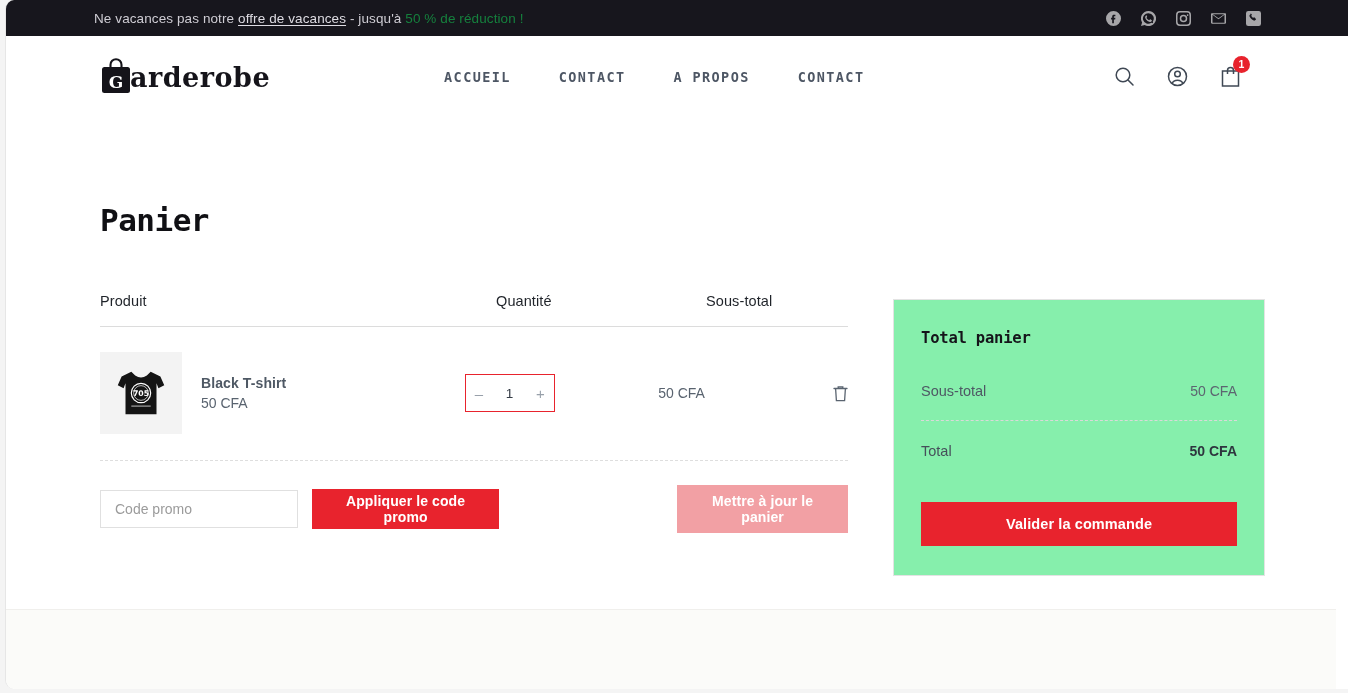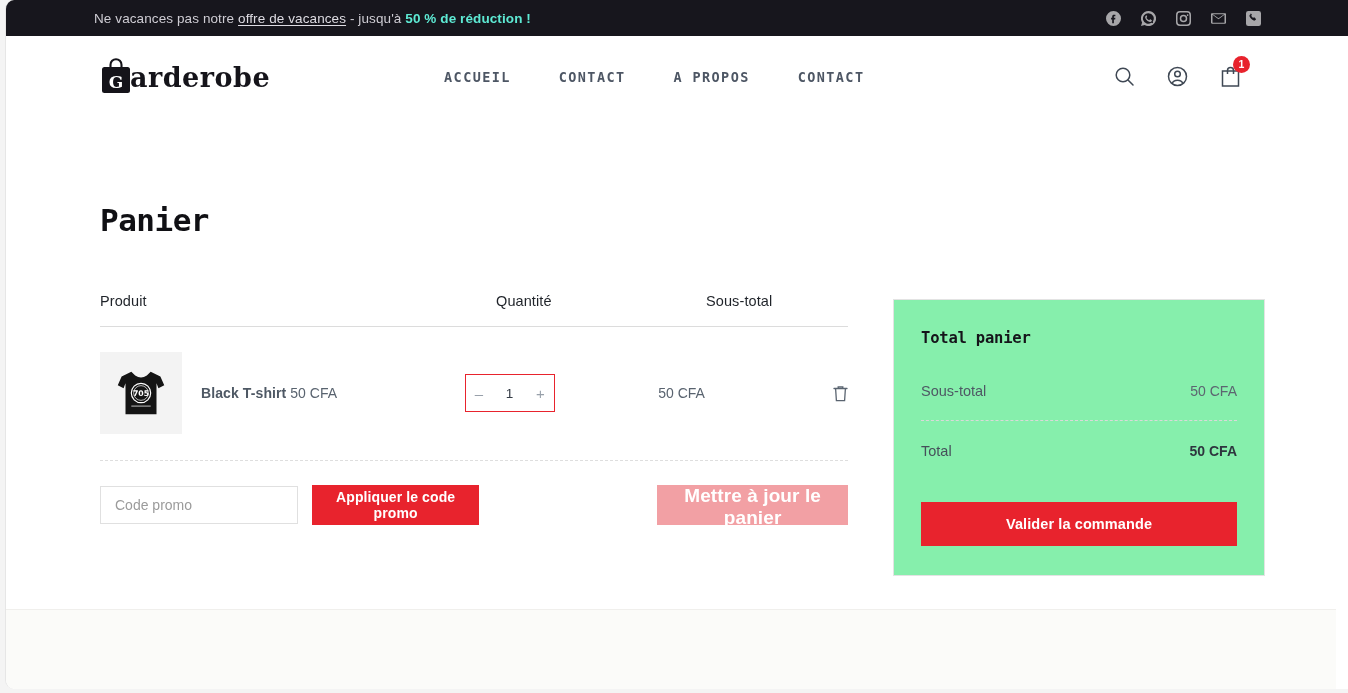--- a/index.html
+++ b/index.html
@@ -50,22 +50,22 @@
     color: #cfcdd4;
     letter-spacing: .1px;
     white-space: nowrap;
   }
   .announce-text .lnk {
     color: #dedce3;
     text-decoration: underline;
     text-underline-offset: 2px;
   }
   .announce-text .strong {
-    color: #5eead4;
-    font-weight: bold;
+    color: #15803d;
+    font-weight: normal;
   }
   .social-row {
     display: flex;
     align-items: center;
     gap: 20px;
   }
   .social-ic {
     width: 15px; height: 15px;
     display: block;
     opacity: .62;
@@ -203,21 +203,21 @@
   }
   .thumb {
     width: 82px; height: 82px;
     background: #f3f3f3;
     display: flex;
     align-items: center;
     justify-content: center;
     flex: 0 0 82px;
   }
   .thumb svg { display: block; }
-  .prod-meta { display: flex; flex-direction: row; gap: 4px; text-align: center; }
+  .prod-meta { display: flex; flex-direction: column; gap: 4px; }
   .prod-name {
     font-size: 14px;
     font-weight: bold;
     color: #4e5864;
     letter-spacing: .1px;
   }
   .prod-price {
     font-size: 14px;
     color: #59636f;
   }
@@ -280,23 +280,23 @@
     letter-spacing: .1px;
   }
   .btn-promo {
     height: 40px;
     background: #e8232d;
     font-size: 14px;
     padding: 0 23px;
     margin-left: 14px;
   }
   .btn-update {
-    height: 40px;
+    height: 48px;
     background: #f2a0a4;
-    font-size: 19px;
+    font-size: 14px;
     padding: 0 23px;
     margin-left: 178px;
     cursor: default;
   }
 
   
   .totals-panel {
     width: 372px;
     flex: 0 0 372px;
     border: 1px solid #e3e3e3;

